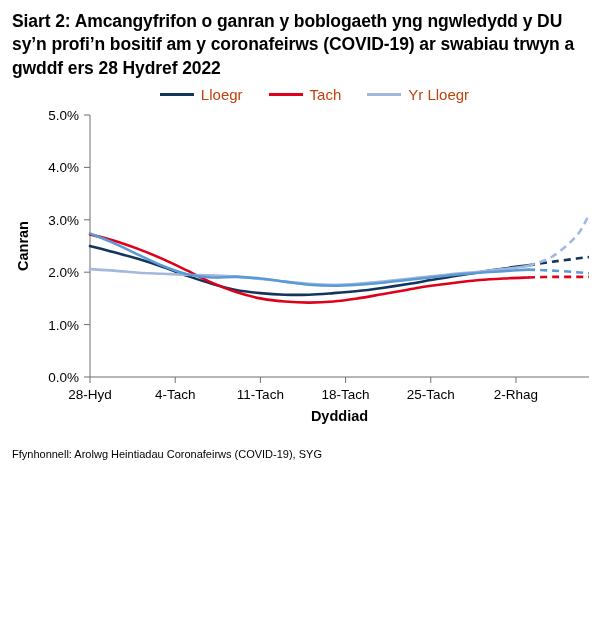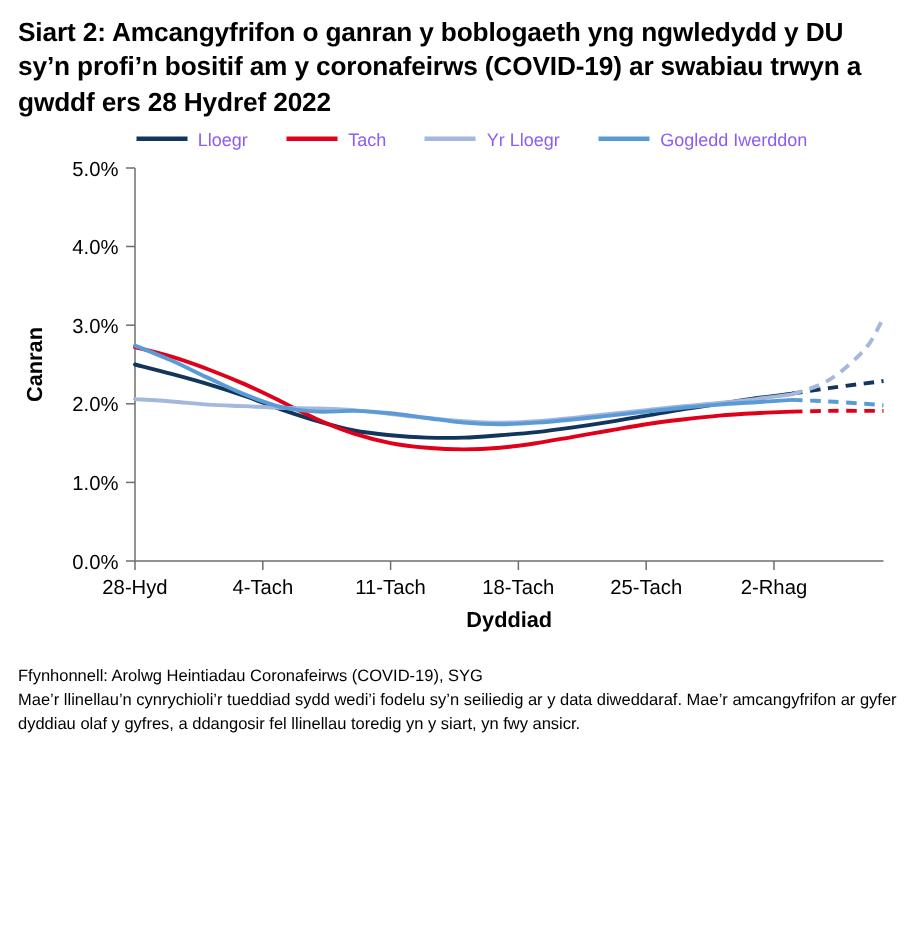--- a/index.html
+++ b/index.html
@@ -43,22 +43,22 @@
     gap: 7px;
     margin-right: 26px;
   }
   .legend-swatch {
     display: block;
     width: 34px;
     height: 3px;
     border-radius: 0;
   }
   .legend-label {
-    font-size: 12px;
-    color: #8b5cf6;
+    font-size: 15px;
+    color: #c2410c;
     white-space: nowrap;
   }
   .plot-wrap {
     position: relative;
     width: 589px;
     height: 330px;
   }
   .plot-wrap svg {
     display: block;
   }
@@ -91,24 +91,20 @@
       <span class="legend-label">Lloegr</span>
     </div>
     <div class="legend-item">
       <span class="legend-swatch" id="sw1" style="background: rgb(225, 0, 26);"></span>
       <span class="legend-label">Tach</span>
     </div>
     <div class="legend-item">
       <span class="legend-swatch" id="sw2" style="background: rgb(163, 184, 220);"></span>
       <span class="legend-label">Yr Lloegr</span>
     </div>
-    <div class="legend-item">
-      <span class="legend-swatch" id="sw3" style="background: rgb(91, 155, 213);"></span>
-      <span class="legend-label">Gogledd Iwerddon</span>
-    </div>
   </div>
 
   <div class="plot-wrap">
     <svg id="chart-svg" width="589" height="330" viewBox="0 0 589 330">
         <line x1="72" y1="272" x2="78" y2="272" stroke="#6e6e6e" stroke-width="1"></line>
         <text x="67" y="277" text-anchor="end" font-size="13.5" fill="#000">0.0%</text>
         <line x1="72" y1="219.6" x2="78" y2="219.6" stroke="#6e6e6e" stroke-width="1"></line>
         <text x="67" y="224.6" text-anchor="end" font-size="13.5" fill="#000">1.0%</text>
         <line x1="72" y1="167.2" x2="78" y2="167.2" stroke="#6e6e6e" stroke-width="1"></line>
         <text x="67" y="172.2" text-anchor="end" font-size="13.5" fill="#000">2.0%</text>
@@ -140,16 +136,15 @@
         <path d="M 516.15 172.44 C 520.20 172.35, 532.37 172.00, 540.49 171.92 C 548.60 171.83, 558.74 171.92, 564.83 171.92 C 570.91 171.92, 574.97 171.92, 577.00 171.92" fill="none" stroke="#E1001A" stroke-width="2.6" stroke-dasharray="7 5" stroke-linecap="butt" stroke-linejoin="round"></path>
         <path d="M 78.00 164.06 C 82.06 164.32, 94.23 165.02, 102.34 165.63 C 110.46 166.24, 118.57 167.20, 126.68 167.72 C 134.80 168.25, 142.91 168.42, 151.02 168.77 C 159.14 169.12, 167.25 169.56, 175.37 169.82 C 183.48 170.08, 191.59 170.08, 199.71 170.34 C 207.82 170.61, 215.93 170.78, 224.05 171.39 C 232.16 172.00, 240.28 173.14, 248.39 174.01 C 256.50 174.89, 264.62 175.85, 272.73 176.63 C 280.85 177.42, 288.96 178.20, 297.07 178.73 C 305.19 179.25, 313.30 179.78, 321.41 179.78 C 329.53 179.78, 337.64 179.25, 345.76 178.73 C 353.87 178.20, 361.98 177.42, 370.10 176.63 C 378.21 175.85, 386.33 174.89, 394.44 174.01 C 402.55 173.14, 410.67 172.27, 418.78 171.39 C 426.89 170.52, 435.01 169.56, 443.12 168.77 C 451.24 167.99, 459.35 167.46, 467.46 166.68 C 475.58 165.89, 483.69 165.02, 491.80 164.06 C 499.92 163.10, 512.09 161.44, 516.15 160.91" fill="none" stroke="#A3B8DC" stroke-width="2.6" stroke-linecap="round" stroke-linejoin="round"></path>
         <path d="M 516.15 160.91 C 520.20 159.34, 532.37 156.55, 540.49 151.48 C 548.60 146.41, 558.74 137.51, 564.83 130.52 C 570.91 123.53, 574.97 113.05, 577.00 109.56" fill="none" stroke="#A3B8DC" stroke-width="2.6" stroke-dasharray="7 5" stroke-linecap="butt" stroke-linejoin="round"></path>
         <path d="M 78.00 128.42 C 82.06 130.08, 94.23 134.80, 102.34 138.38 C 110.46 141.96, 118.57 146.15, 126.68 149.91 C 134.80 153.66, 142.91 157.68, 151.02 160.91 C 159.14 164.14, 167.25 167.37, 175.37 169.30 C 183.48 171.22, 191.59 172.00, 199.71 172.44 C 207.82 172.88, 215.93 171.74, 224.05 171.92 C 232.16 172.09, 240.28 172.70, 248.39 173.49 C 256.50 174.27, 264.62 175.58, 272.73 176.63 C 280.85 177.68, 288.96 179.08, 297.07 179.78 C 305.19 180.47, 313.30 180.82, 321.41 180.82 C 329.53 180.82, 337.64 180.30, 345.76 179.78 C 353.87 179.25, 361.98 178.47, 370.10 177.68 C 378.21 176.89, 386.33 175.93, 394.44 175.06 C 402.55 174.19, 410.67 173.31, 418.78 172.44 C 426.89 171.57, 435.01 170.61, 443.12 169.82 C 451.24 169.03, 459.35 168.34, 467.46 167.72 C 475.58 167.11, 483.69 166.68, 491.80 166.15 C 499.92 165.63, 512.09 164.84, 516.15 164.58" fill="none" stroke="#5B9BD5" stroke-width="2.6" stroke-linecap="round" stroke-linejoin="round"></path>
         <path d="M 516.15 164.58 C 520.20 164.75, 532.37 165.19, 540.49 165.63 C 548.60 166.06, 558.74 166.76, 564.83 167.20 C 570.91 167.64, 574.97 168.07, 577.00 168.25" fill="none" stroke="#5B9BD5" stroke-width="2.6" stroke-dasharray="7 5" stroke-linecap="butt" stroke-linejoin="round"></path>
       </svg>
   </div>
 
   <div class="footnote">
     <p class="src">Ffynhonnell: Arolwg Heintiadau Coronafeirws (COVID-19), SYG</p>
-    <p>Mae’r llinellau’n cynrychioli’r tueddiad sydd wedi’i fodelu sy’n seiliedig ar y data diweddaraf. Mae’r amcangyfrifon ar gyfer dyddiau olaf y gyfres, a ddangosir fel llinellau toredig yn y siart, yn fwy ansicr.</p>
   </div>
 
 </div>
 
 </body></html>

